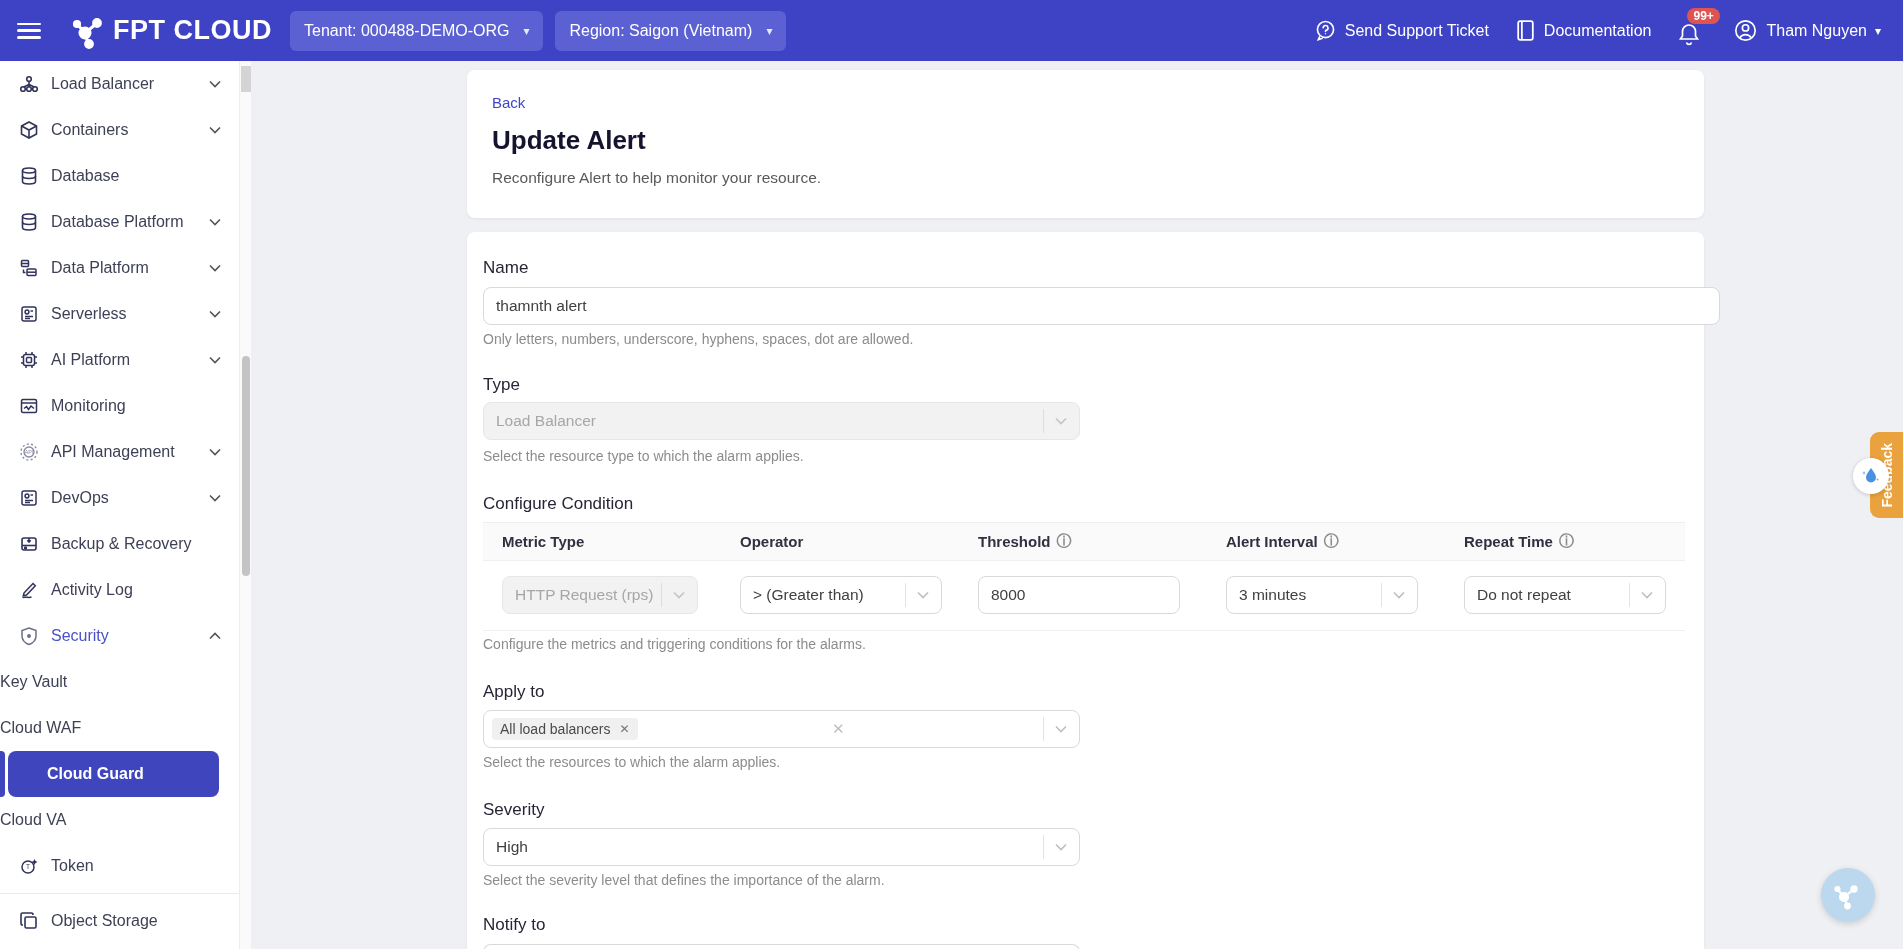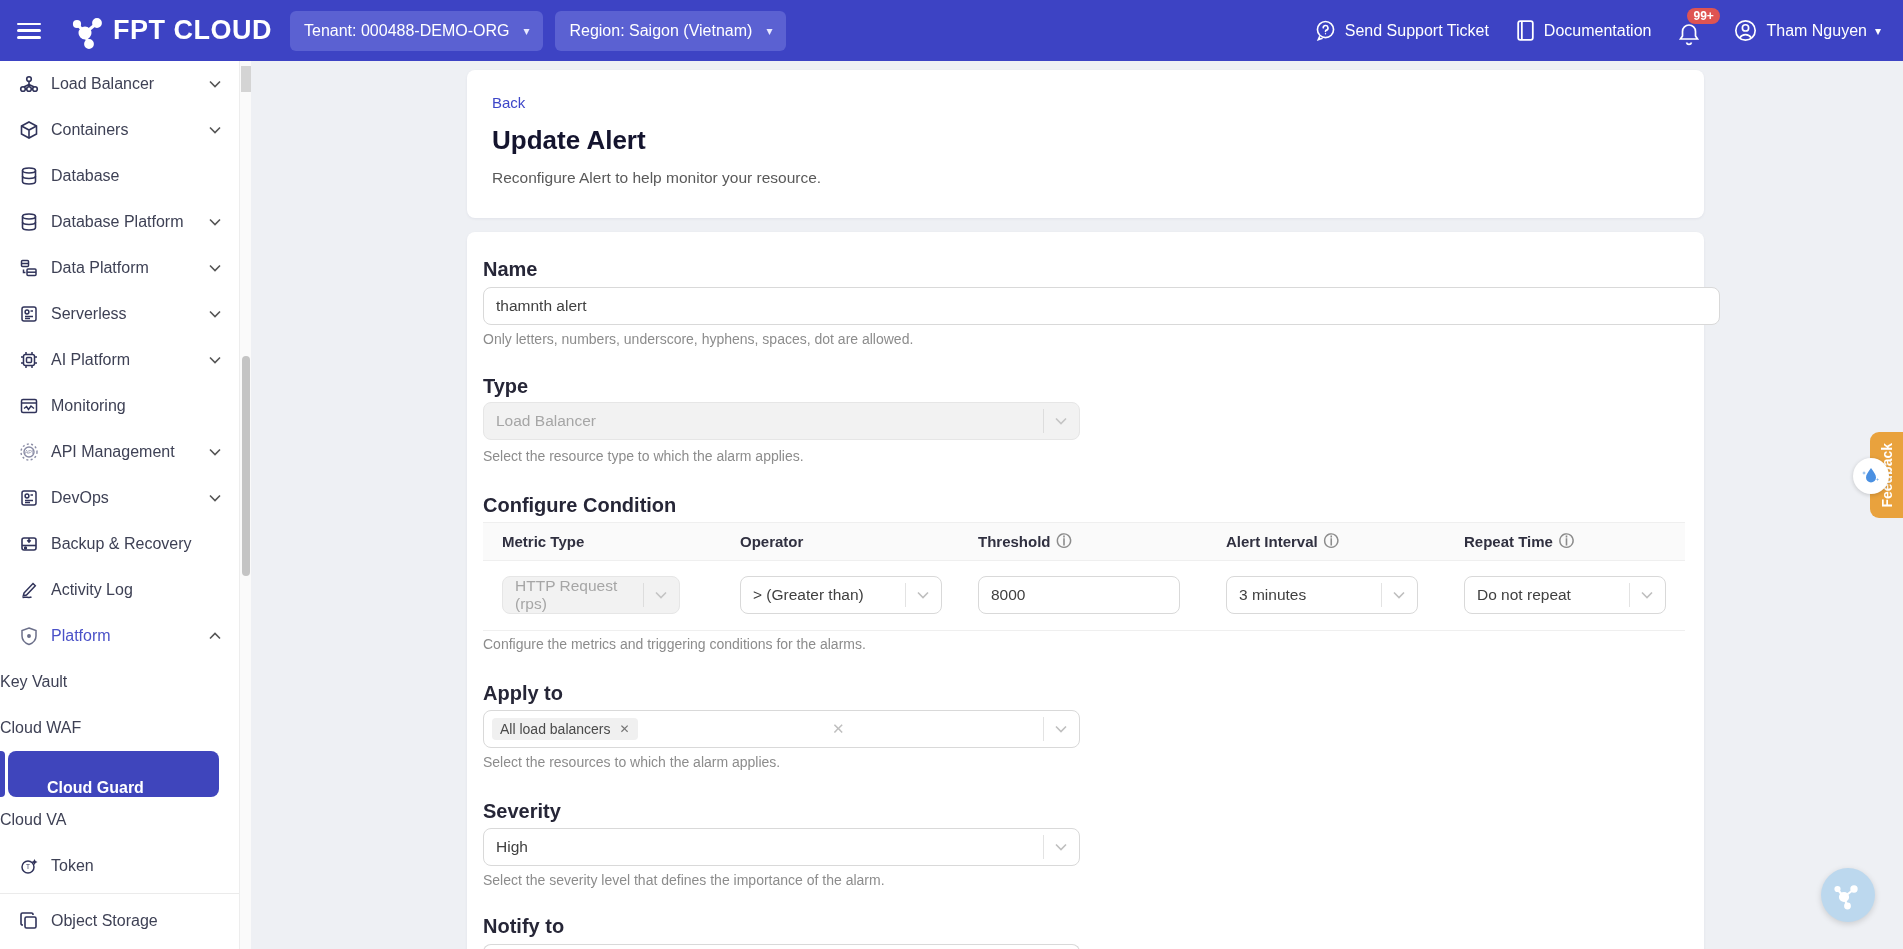--- a/index.html
+++ b/index.html
@@ -23,39 +23,39 @@
   .user { display:flex; align-items:center; gap:8px; font-size:16px; cursor:pointer; }
   .user .caret { font-size:12px; }
 
   
   .sidebar { position:absolute; top:61px; left:0; width:239px; bottom:0; background:#fff; z-index:20; }
   .sb-item { position:relative; height:46px; display:flex; align-items:center; padding:0 18px 0 18px; font-size:16px; color:#3E4155; cursor:pointer; }
   .sb-item .ic { width:22px; height:22px; margin-right:11px; flex:0 0 22px; display:flex; align-items:center; justify-content:center; }
   .sb-item .chev { margin-left:auto; display:flex; }
   .sb-item.section-active { color:#4A51C8; }
   .sb-child { position:relative; height:46px; display:flex; align-items:center; font-size:16px; color:#3E4155; cursor:pointer; }
-  .sb-child.active { background:#3F45BC; color:#fff; font-weight:600; border-radius:8px; margin:0 20px 0 8px; padding-left:39px;align-items:flex-end; }
+  .sb-child.active { background:#3F45BC; color:#fff; font-weight:600; border-radius:8px; margin:0 20px 0 8px; padding-left:39px; }
   .active-bar { position:absolute; left:0; top:0; width:5px; height:46px; background:#3F45BC; border-radius:0 4px 4px 0; }
   .sb-divider { border-top:1px solid #EBEBEB; margin:4px 0; }
 
   
   .sb-scrollbar { position:absolute; top:61px; left:239px; width:12px; bottom:0; background:#FAFAFA; border-left:1px solid #EDEDED; z-index:20; }
   .sb-scrollbar .btn { position:absolute; top:5px; left:1px; width:10px; height:26px; background:#D4D4D4; }
   .sb-scrollbar .thumb { position:absolute; top:295px; left:2px; width:8px; height:220px; background:#C4C4C4; border-radius:4px; cursor:pointer; }
 
   
   .main { position:absolute; top:61px; left:251px; right:0; bottom:0; overflow:hidden; }
   .card { position:absolute; left:216px; width:1237px; background:#fff; border-radius:8px; box-shadow:0 1px 3px rgba(20,20,60,.06); }
   .card-head { top:9px; height:148px; padding:24px 24px 0 25px; }
   .back-link { color:#3D46C8; font-size:15px; font-weight:500; cursor:pointer; display:inline-block; }
   .page-title { margin-top:13px; font-size:26px; font-weight:700; color:#14142E; }
   .page-sub { margin-top:13px; font-size:15.5px; color:#595959; }
   .card-form { top:171px; height:900px; }
 
-  .f-label { position:absolute; left:16px; font-size:20px; font-weight:700; color:#262637; }
+  .f-label { position:absolute; left:16px; font-size:17px; font-weight:400; color:#262637; }
   .helper { position:absolute; left:16px; font-size:14px; color:#8C8C8C; }
 
   .ctrl { height:38px; border:1px solid #D9D9D9; border-radius:8px; background:#fff; display:flex; align-items:center; padding:0 12px; font-size:15.5px; color:#404040; }
   .ctrl.sel { cursor:pointer; padding-right:0; }
   .ctrl .suffix { margin-left:auto; height:24px; display:flex; align-items:center; border-left:1px solid #E3E3E3; padding:0 12px 0 11px; }
   .ctrl.disabled { background:#F2F2F2; border-color:#E6E6E6; color:#A6A6A6; cursor:default; }
   .ctrl.disabled .suffix { border-left-color:#DDDDDD; }
   .w-main { position:absolute; left:16px; width:597px; }
   input.ctrl { display:block; width:100%; outline:none; font-family:"Liberation Sans", sans-serif; }
 
@@ -336,21 +336,21 @@
       <span>Activity Log</span>
     </div>
 
     <div class="sb-item section-active">
       <span class="ic">
         <svg width="20" height="20" viewBox="0 0 20 20" fill="none" stroke="#6B6F89" stroke-width="1.5">
             <path d="M10 2 L17 4.5 V10 c0 4.5-3 7-7 8.5 C6 17 3 14.5 3 10 V4.5 Z"></path>
             <circle cx="10" cy="10" r="1.2" fill="#6B6F89"></circle>
           </svg>
       </span>
-      <span>Platform</span>
+      <span>Security</span>
       <span class="chev">
           <svg width="12" height="8" viewBox="0 0 12 8" fill="none" stroke="#555" stroke-width="1.6">
             <polyline points="1,6.5 6,1.5 11,6.5"></polyline>
           </svg>
         </span>
     </div>
 
     <div class="sb-child">
       <span>Key Vault</span>
     </div>
@@ -439,21 +439,21 @@
               <span>Alert Interval</span>
               <span class="info">ⓘ</span>
             </div>
           <div class="hc">
               <span>Repeat Time</span>
               <span class="info">ⓘ</span>
             </div>
         </div>
         <div class="cond-row">
           <div>
-            <div class="ctrl sel disabled" style="width:178px">
+            <div class="ctrl sel disabled" style="width:196px">
               <span>HTTP Request (rps)</span>
               <span class="suffix">
                   <svg width="12" height="8" viewBox="0 0 12 8" fill="none" stroke="#C4C4C4" stroke-width="1.6">
                     <polyline points="1,1.5 6,6.5 11,1.5"></polyline>
                   </svg>
                 </span>
             </div>
           </div>
           <div>
             <div class="ctrl sel" style="width:202px">

